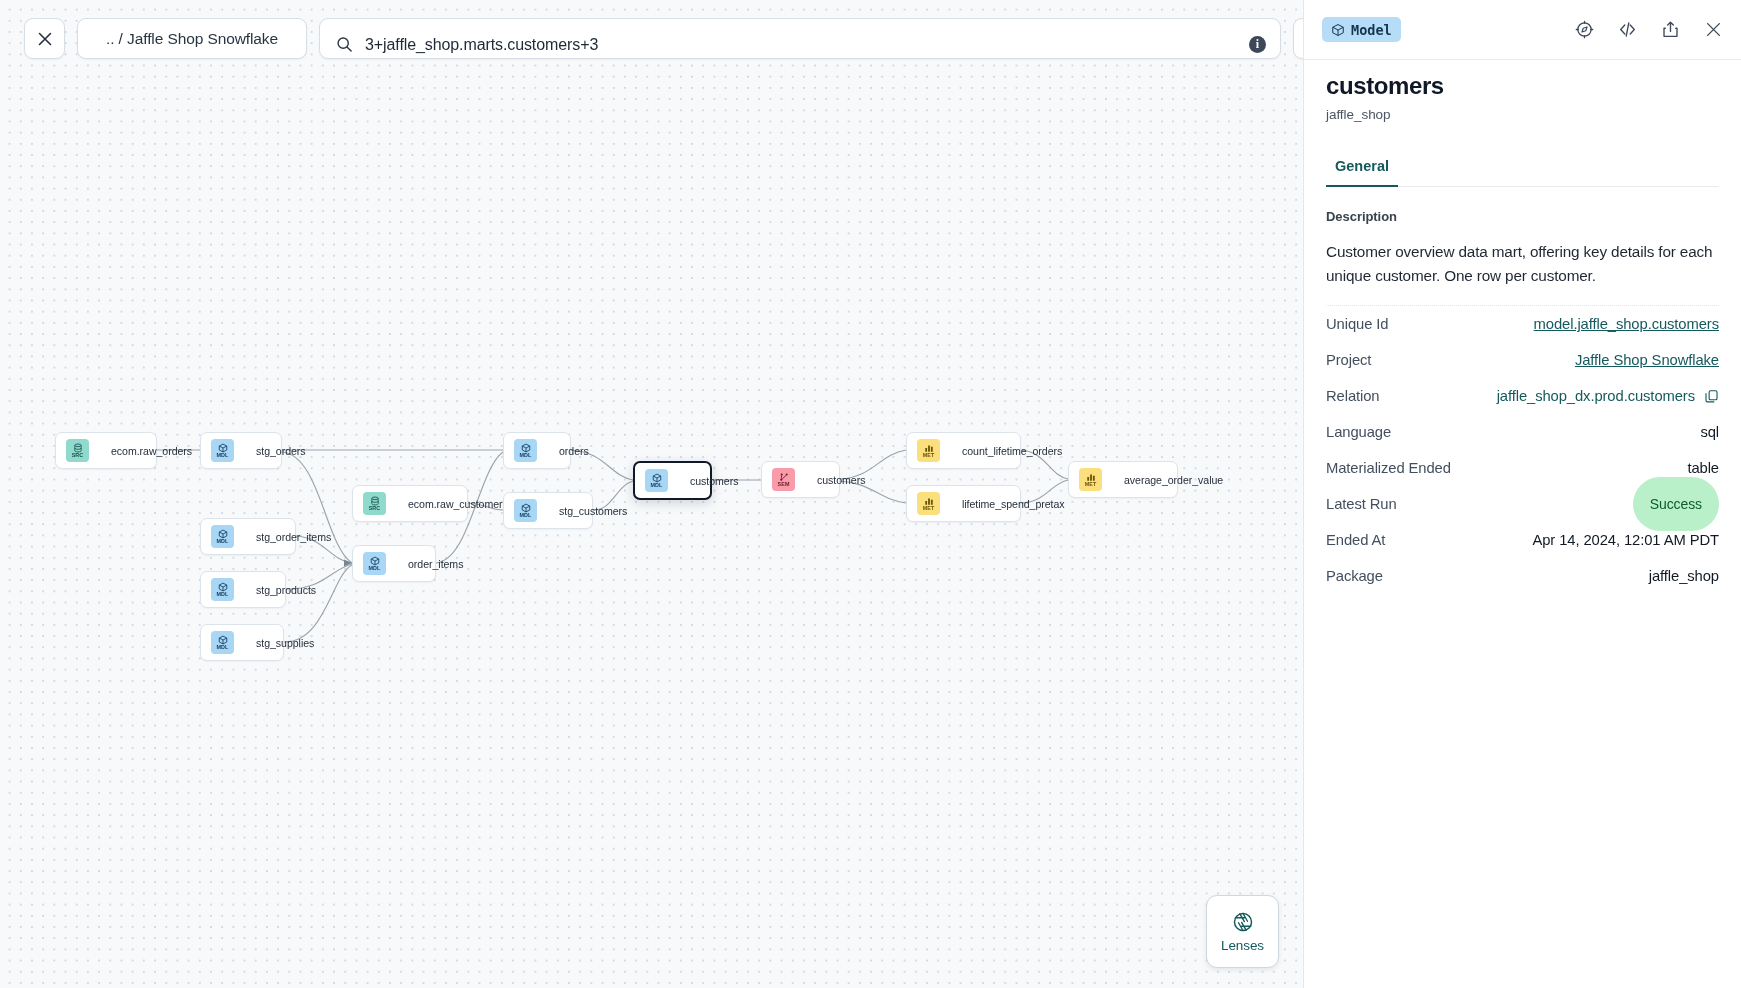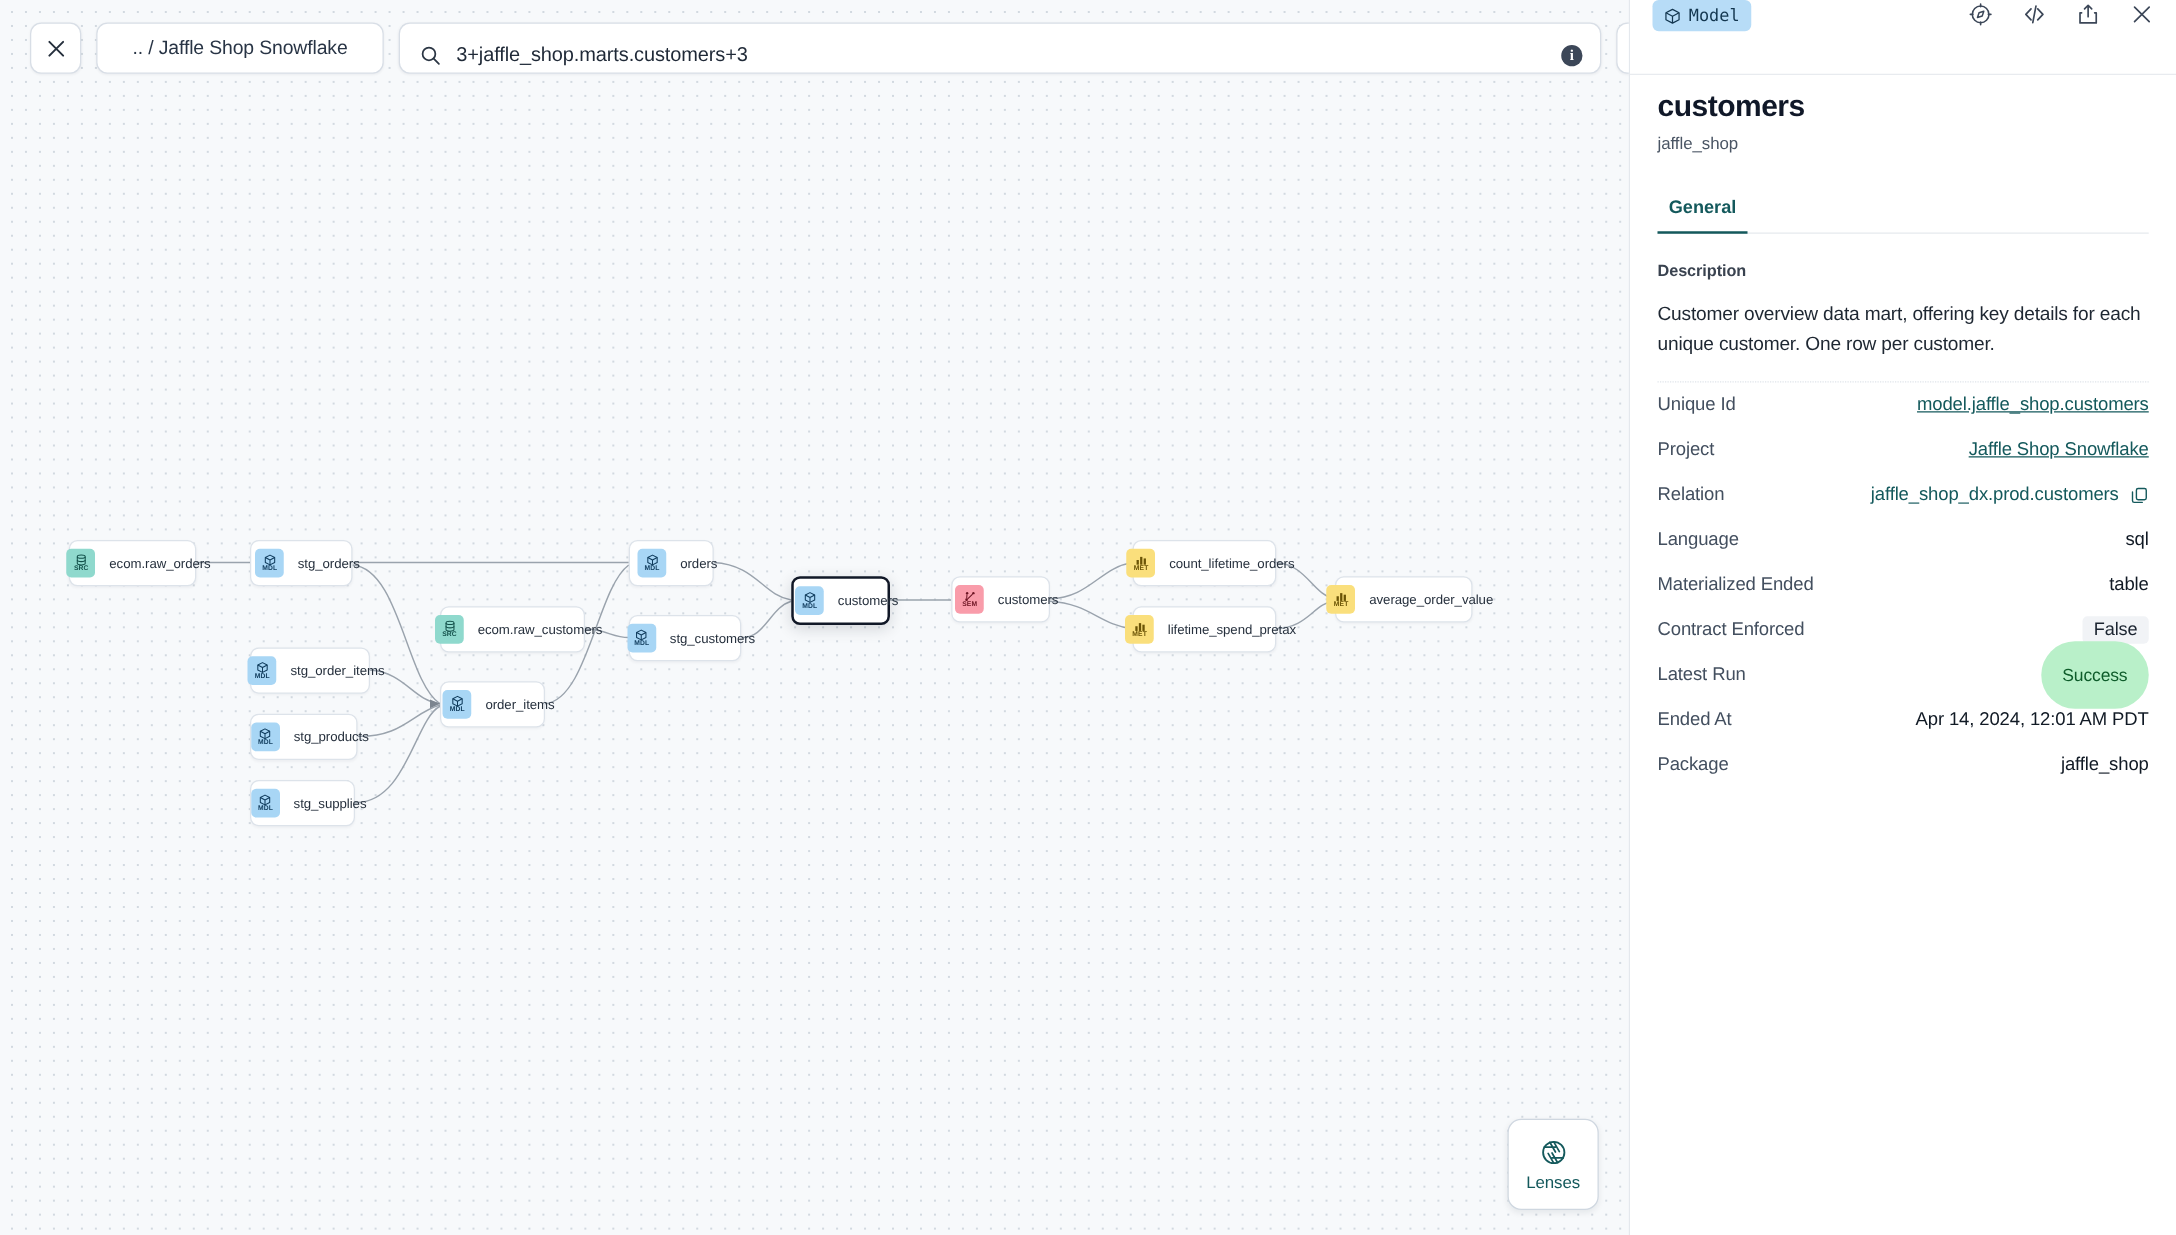--- a/index.html
+++ b/index.html
@@ -81,24 +81,23 @@
   .edges path { fill: none; stroke: #9aa3ad; stroke-width: 1.15px; }
   .edges polygon { fill: #7c858f; }
 
   .node {
     position: absolute;
     background: #ffffff;
     border: 1px solid #dde3ea;
     border-radius: 7px;
     display: flex; align-items: center;
     padding-left: 10px;
-    gap: 11px;
+    gap: 22px;
     box-shadow: 0 1px 2px rgba(16,24,40,0.045);
     cursor: pointer;
-    justify-content: center;
   }
   .node.selected {
     border: 2px solid #111827;
     box-shadow: 0 3px 12px rgba(16,24,40,0.16);
   }
   .node .badge {
     width: 23px; height: 23px;
     border-radius: 4px;
     display: flex; flex-direction: column;
     align-items: center; justify-content: center;
@@ -144,23 +143,24 @@
   .panel {
     width: 438px; flex: 0 0 438px;
     height: 988px;
     background: #ffffff;
     border-left: 1px solid #e4e8ed;
     display: flex; flex-direction: column;
     position: relative;
   }
   .panel-top {
     height: 59px;
-    display: flex; align-items: flex-start;
+    display: flex; align-items: center;
     padding: 0 17px 0 18px;
     gap: 10px;
+    font-weight: bold;
   }
   .type-chip {
     background: #b7dcf7;
     color: #13364f;
     border-radius: 5px;
     height: 25px;
     padding: 0 9px;
     display: flex; align-items: center; gap: 6px;
     font-size: 13.5px;
     font-family: "DejaVu Sans Mono", monospace;
@@ -533,24 +533,20 @@
           </div>
           <div class="kv">
             <div class="k">Language</div>
             <div class="v">sql</div>
           </div>
           <div class="kv">
             <div class="k">Materialized Ended</div>
             <div class="v">table</div>
           </div>
           <div class="kv">
-            <div class="k">Contract Enforced</div>
-            <div class="v"><span class="chip-gray">False</span></div>
-          </div>
-          <div class="kv">
             <div class="k">Latest Run</div>
             <div class="v"><span class="chip-success">Success</span></div>
           </div>
           <div class="kv">
             <div class="k">Ended At</div>
             <div class="v">Apr 14, 2024, 12:01 AM PDT</div>
           </div>
           <div class="kv">
             <div class="k">Package</div>
             <div class="v">jaffle_shop</div>

